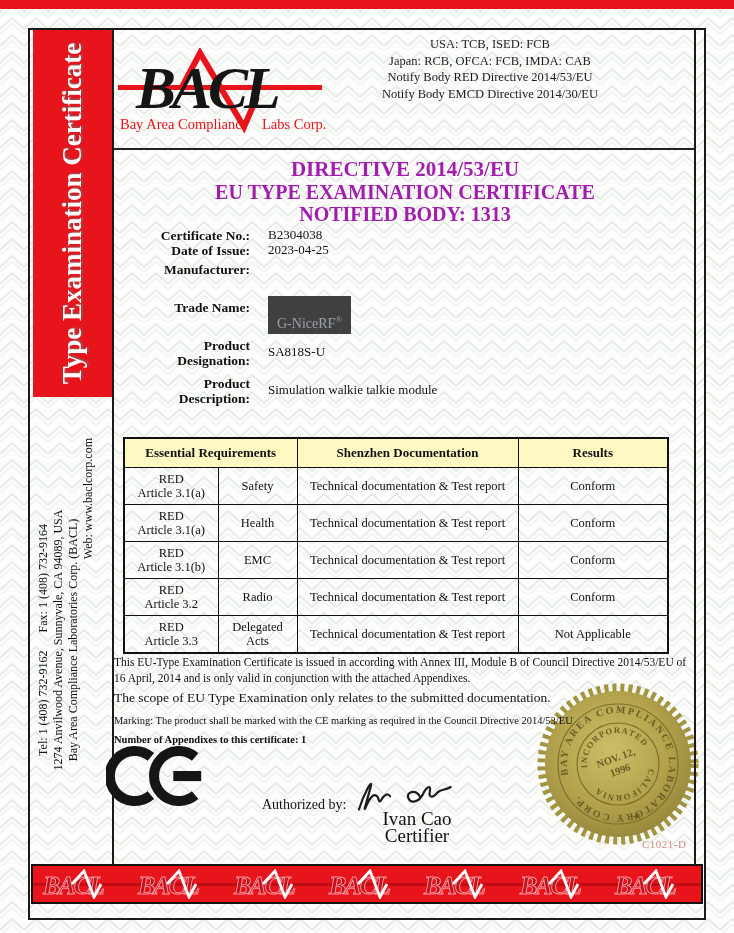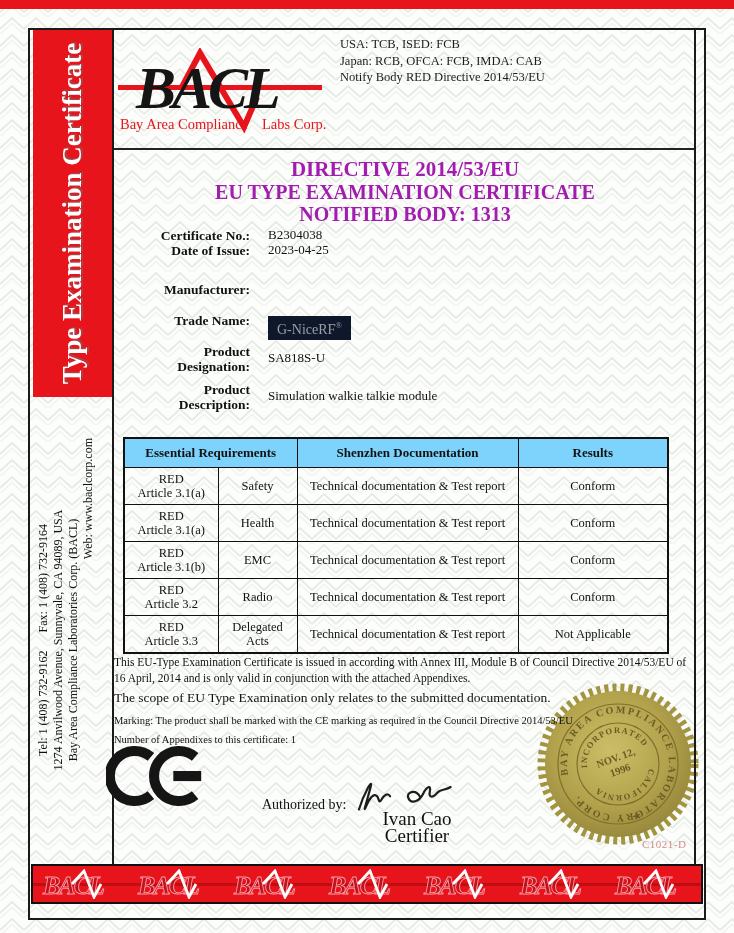--- a/index.html
+++ b/index.html
@@ -18,47 +18,47 @@
   .divider-left{left:112px;top:28px;width:2px;height:836px;background:#1a1a1a;}
   .divider-right{left:694px;top:28px;width:2px;height:836px;background:#1a1a1a;}
   .header-rule{left:114px;top:148px;width:580px;height:2px;background:#222;}
 
   .contact{left:36px;top:852px;width:424px;transform:rotate(-90deg);transform-origin:0 0;
     font-size:12px;line-height:15px;color:#111;}
   .contact .c-line{text-align:center;white-space:pre;}
   .contact .c-web{text-align:right;padding-right:10px;white-space:pre;}
 
   .logo-svg{left:116px;top:48px;}
-  .accred{left:340px;top:36px;width:300px;text-align:left;font-size:12.5px;line-height:16.5px;color:#1c1c1c;}
+  .accred{left:340px;top:36px;width:300px;text-align:center;font-size:12.5px;line-height:16.5px;color:#1c1c1c;}
 
   .title{left:114px;top:158px;width:582px;text-align:center;font-weight:bold;color:#a21caf;}
   .title .t1{font-size:21px;line-height:23px;}
   .title .t2{font-size:20px;line-height:22px;}
   .title .t3{font-size:20px;line-height:22px;}
 
   .fields{left:128px;top:228px;width:500px;}
   .frow{display:flex;gap:18px;}
   .frow .flabel{width:122px;text-align:right;font-weight:bold;font-size:13.5px;line-height:15px;white-space:pre-line;}
   .frow .fvalue{flex:1;font-size:13px;line-height:14.5px;white-space:pre-line;}
   .frow.v-center{align-items:center;}
   .frow.v-end{align-items:center;}
-  .mb9{}.mb10{margin-bottom:24px;}.mb4{margin-bottom:4px;}.mb8{margin-bottom:8px;}
-  .trade-box{display:inline-block;background:#0f172a;color:#9aa0a6;padding:2px 9px 3px 9px;font-size:14px;}
+  .mb9{}.mb10{margin-bottom:4px;}.mb4{margin-bottom:4px;}.mb8{margin-bottom:8px;}
+  .trade-box{display:inline-block;background:#404040;color:#9aa0a6;padding:16px 9px 3px 9px;font-size:14px;}
   .trade-box sup{font-size:9px;}
 
   table.cert{position:absolute;left:123px;top:437px;width:544px;border-collapse:collapse;table-layout:fixed;}
   table.cert th,table.cert td{border:1px solid #111;text-align:center;vertical-align:middle;}
   table.cert{border:2px solid #111;}
-  table.cert th{background:#7dd3fc;font-size:13px;font-weight:bold;padding:6px 2px;}
+  table.cert th{background:#fef9c3;font-size:13px;font-weight:bold;padding:6px 2px;}
   table.cert td{font-size:12.5px;line-height:14.5px;padding:3px 4px;height:30px;white-space:pre-line;}
 
   .stmt1{left:114px;top:654px;width:584px;font-size:11.5px;line-height:16px;}
   .stmt2{left:114px;top:690px;width:584px;font-size:13.5px;}
   .stmt3{left:114px;top:715px;width:584px;font-size:10.5px;font-family:Liberation Serif, serif;}
-  .stmt4{left:114px;top:734px;width:584px;font-size:10.5px;font-weight:normal;}
+  .stmt4{left:114px;top:734px;width:584px;font-size:10.5px;font-weight:bold;}
 
   .ce-svg{left:106px;top:744px;}
   .auth-label{left:262px;top:797px;font-size:14px;}
   .sig-svg{left:348px;top:768px;transform:rotate(-4deg);}
   .signer{left:352px;top:810px;width:130px;text-align:center;font-size:19px;line-height:17px;}
   .seal-svg{left:534px;top:680px;}
   .doc-code{left:642px;top:838px;font-size:11px;letter-spacing:.5px;color:#cf8c8c;}
 
   .footer-strip{left:31px;top:864px;width:672px;height:40px;background:#e8141c;border:2px solid #111;
     box-sizing:border-box;display:flex;align-items:center;justify-content:space-around;}
@@ -133,20 +133,21 @@
     <polyline points="66,39 84,5 128,79 141,49" fill="none" stroke="#e8141c" stroke-width="6"></polyline>
     <text x="20" y="60" font-size="60" font-weight="bold" font-style="italic" letter-spacing="-4" fill="#151515">BACL</text>
     <text x="4" y="81" font-size="14.5" fill="#e8141c">Bay Area Compliance</text>
     <text x="146" y="81" font-size="14.5" fill="#e8141c">Labs Corp.</text>
   </svg>
 
   <div class="abs accred">
     <div>USA: TCB, ISED: FCB</div>
     <div>Japan: RCB, OFCA: FCB, IMDA: CAB</div>
     <div>Notify Body RED Directive 2014/53/EU</div>
+    <div>Notify Body EMCD Directive 2014/30/EU</div>
   </div>
 
   <div class="abs title">
     <div class="t1">DIRECTIVE 2014/53/EU</div>
     <div class="t2">EU TYPE EXAMINATION CERTIFICATE</div>
     <div class="t3">NOTIFIED BODY: 1313</div>
   </div>
 
   <div class="abs fields">
     <div class="frow mb9">

